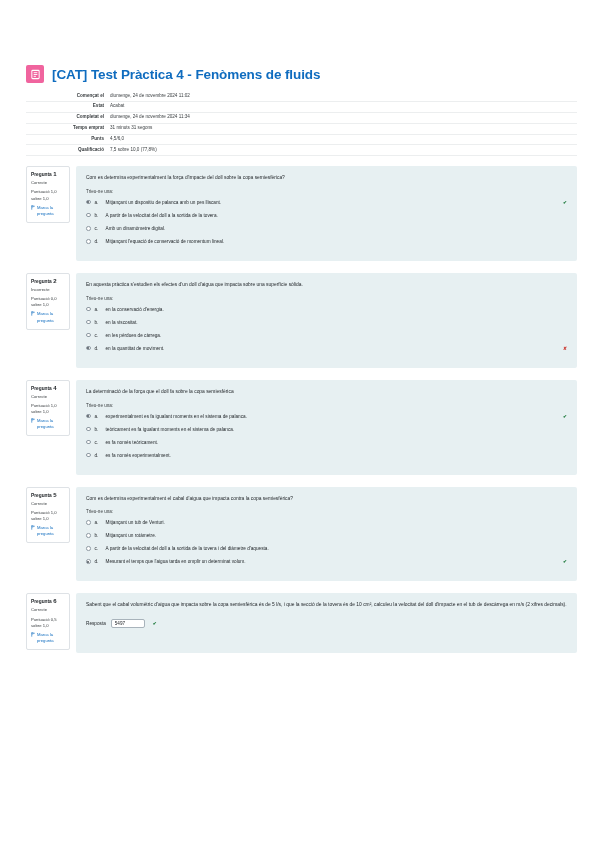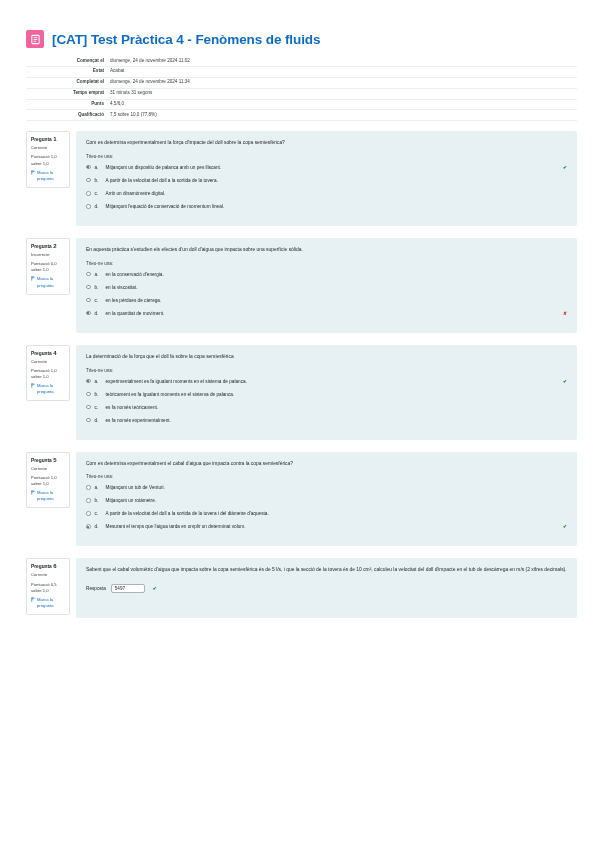--- a/index.html
+++ b/index.html
@@ -12,20 +12,21 @@
     width: 599px;
     height: 848px;
     overflow: hidden;
     position: relative;
     color: #2b3a42;
   }
 
   .page {
     padding: 30px 22px 0 26px;
     box-sizing: border-box;
+    margin-top: 35px;
   }
 
   
   .quiz-header {
     display: flex;
     align-items: center;
     gap: 8px;
     margin-bottom: 8px;
   }
   .quiz-icon {

